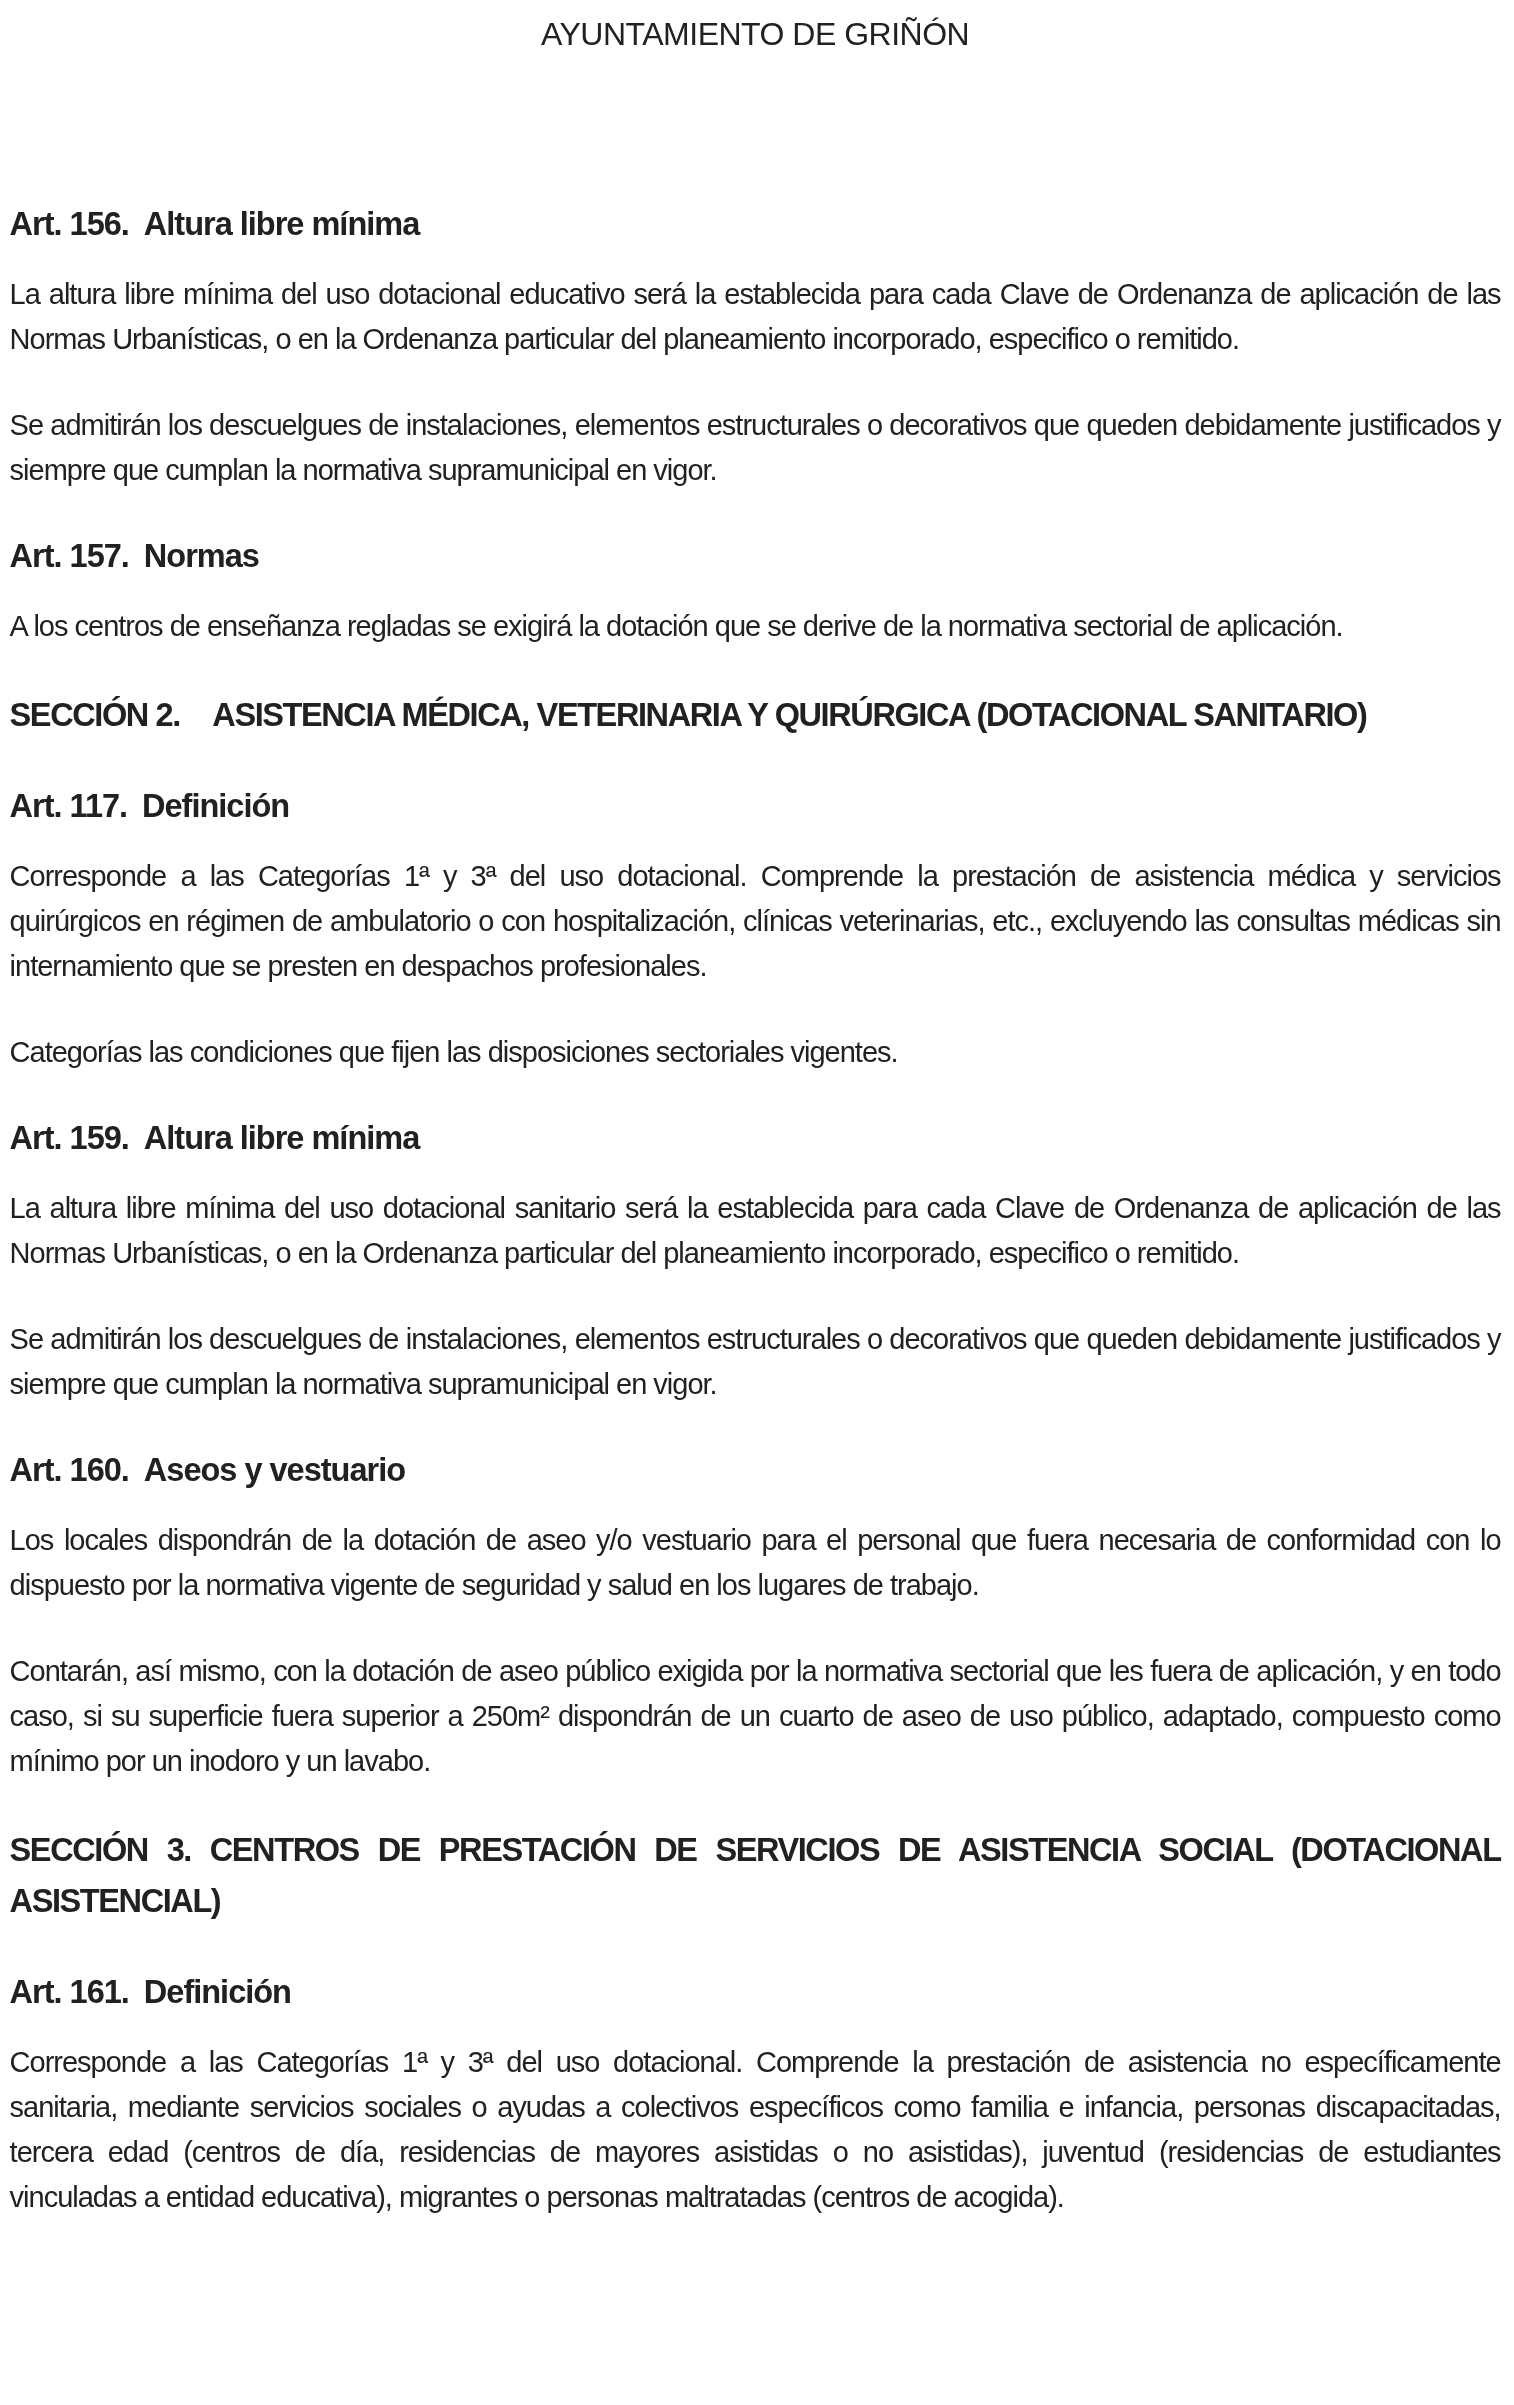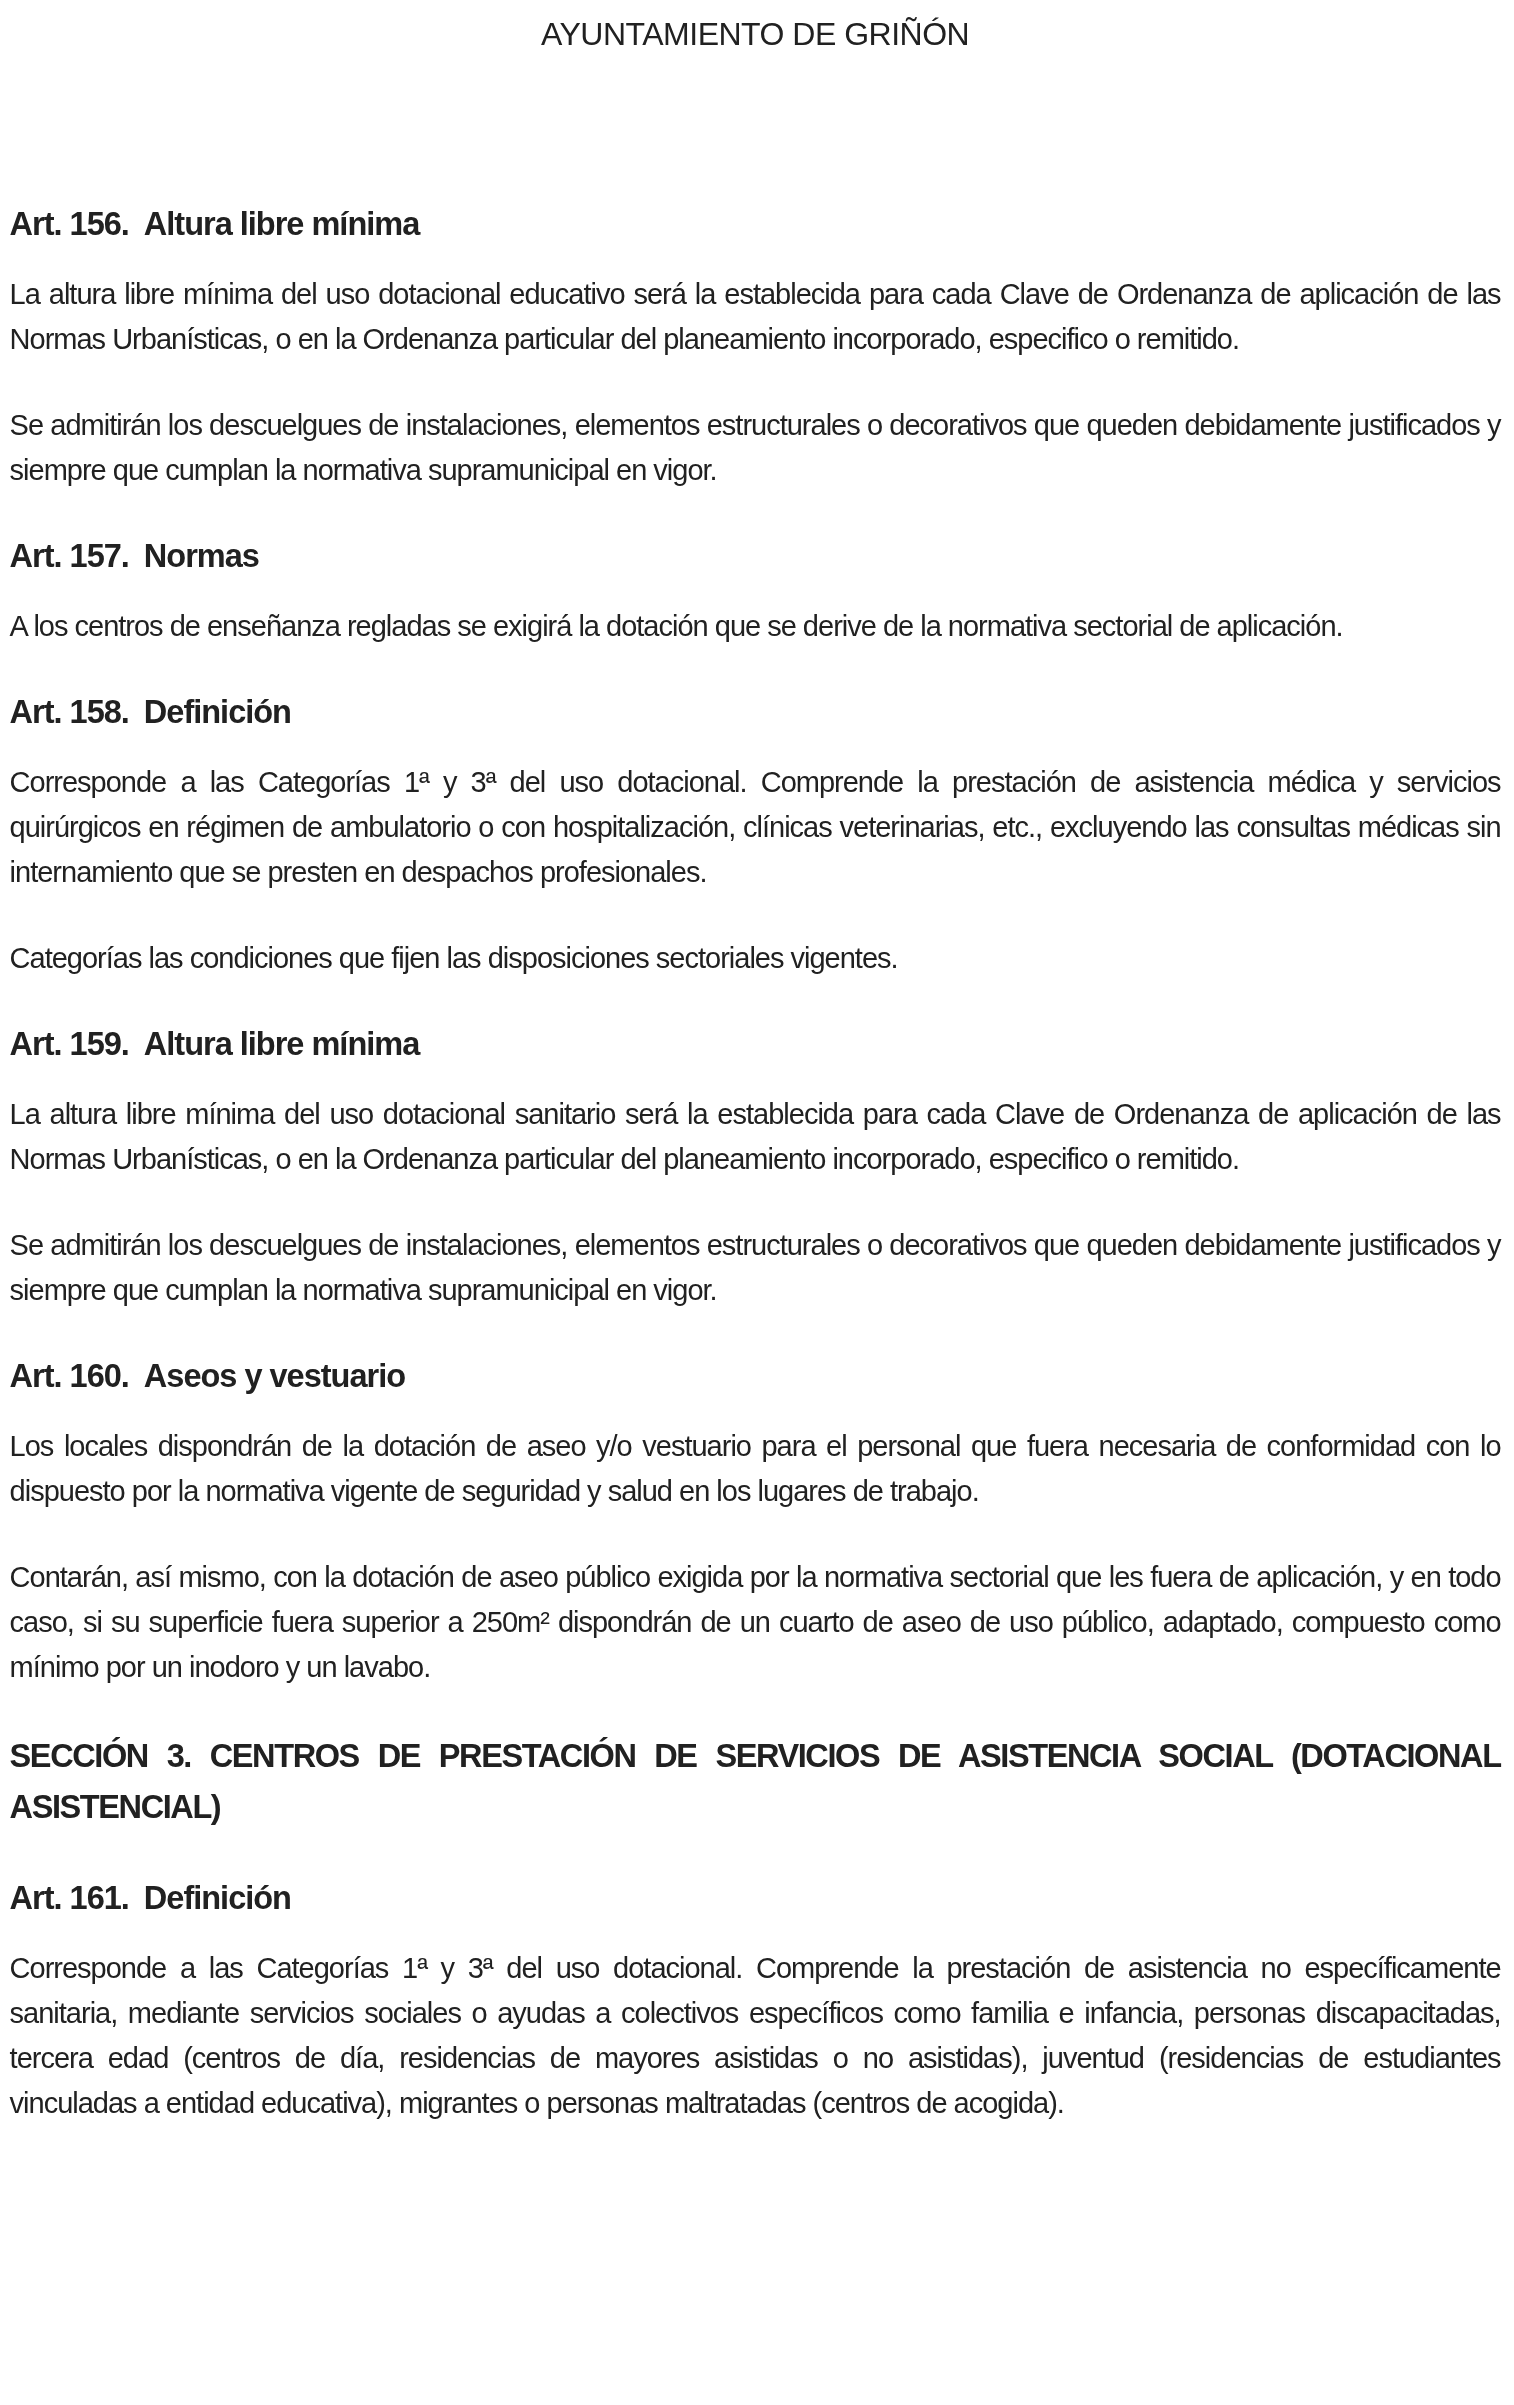--- a/index.html
+++ b/index.html
@@ -62,22 +62,23 @@
   <h2 class="article"><span class="art-num">Art. 156.</span><span class="art-title">Altura libre mínima</span></h2>
 
   <p class="body">La altura libre mínima del uso dotacional educativo será la establecida para cada Clave de Ordenanza de aplicación de las Normas Urbanísticas, o en la Ordenanza particular del planeamiento incorporado, especifico o remitido.</p>
 
   <p class="body">Se admitirán los descuelgues de instalaciones, elementos estructurales o decorativos que queden debidamente justificados y siempre que cumplan la normativa supramunicipal en vigor.</p>
 
   <h2 class="article"><span class="art-num">Art. 157.</span><span class="art-title">Normas</span></h2>
 
   <p class="body">A los centros de enseñanza regladas se exigirá la dotación que se derive de la normativa sectorial de aplicación.</p>
 
+  <h1 class="section oneline"><span class="sec-num">SECCIÓN 2.</span><span class="sec-gap">ASISTENCIA MÉDICA, VETERINARIA Y QUIRÚRGICA (DOTACIONAL SANITARIO)</span></h1>
 
-  <h2 class="article"><span class="art-num">Art. 158.</span><span class="art-title">Definición</span></h2>
+  <h2 class="article"><span class="art-num">Art. 117.</span><span class="art-title">Definición</span></h2>
 
   <p class="body">Corresponde a las Categorías 1ª y 3ª del uso dotacional. Comprende la prestación de asistencia médica y servicios quirúrgicos en régimen de ambulatorio o con hospitalización, clínicas veterinarias, etc., excluyendo las consultas médicas sin internamiento que se presten en despachos profesionales.</p>
 
   <p class="body">Categorías las condiciones que fijen las disposiciones sectoriales vigentes.</p>
 
   <h2 class="article"><span class="art-num">Art. 159.</span><span class="art-title">Altura libre mínima</span></h2>
 
   <p class="body">La altura libre mínima del uso dotacional sanitario será la establecida para cada Clave de Ordenanza de aplicación de las Normas Urbanísticas, o en la Ordenanza particular del planeamiento incorporado, especifico o remitido.</p>
 
   <p class="body">Se admitirán los descuelgues de instalaciones, elementos estructurales o decorativos que queden debidamente justificados y siempre que cumplan la normativa supramunicipal en vigor.</p>

